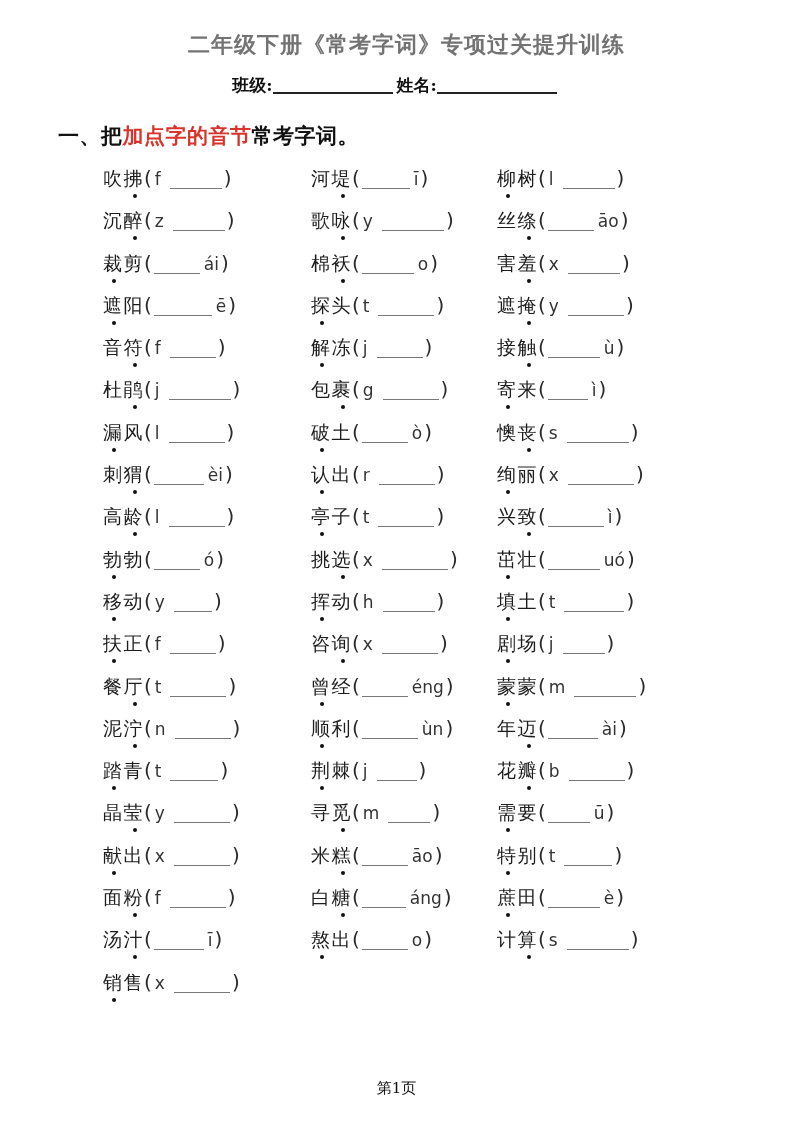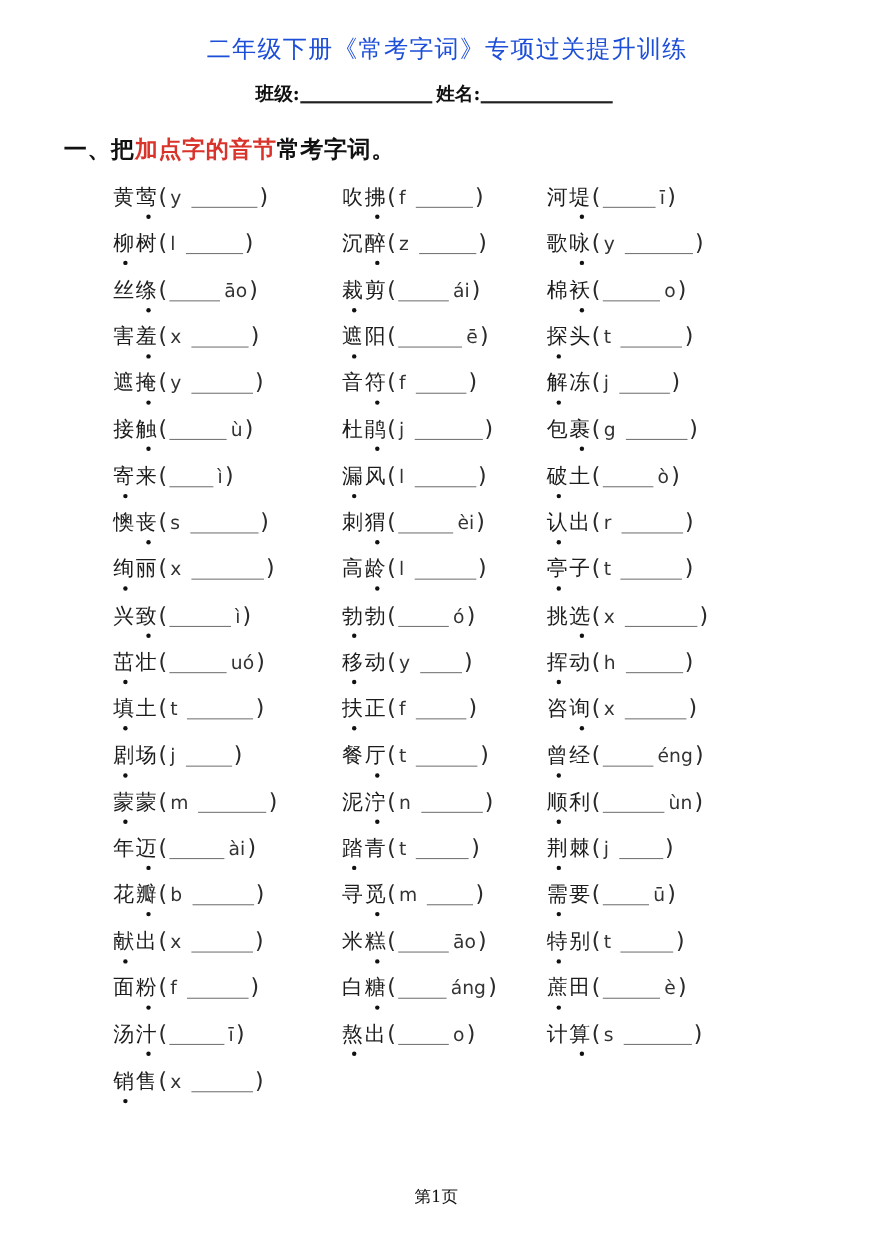--- a/index.html
+++ b/index.html
@@ -8,22 +8,22 @@
     position:relative;
     width:793px; height:1122px;
     background:#ffffff;
     font-family:"DejaVu Serif","Liberation Serif",serif;
     color:#1c1c1c;
     overflow:hidden;
   }
   .title {
     position:absolute; top:30px; left:0; right:0;
     text-align:center;
-    font-size:22px; font-weight:normal; letter-spacing:1px;
-    color:#1d4ed8;
+    font-size:22px; font-weight:bold; letter-spacing:1px;
+    color:#737373;
     margin-left:20px;
   }
   .meta-line {
     position:absolute; top:74px; left:0; right:0;
     text-align:center;
     font-size:17px; font-weight:bold; color:#111;
   }
   .meta-underline {
     display:inline-block; width:120px; height:18px;
     border-bottom:2px solid #222;
@@ -88,21 +88,20 @@
 
   <div class="meta-line">
     <span>班级:</span><span class="meta-underline"></span><span>姓名:</span><span class="meta-underline"></span>
   </div>
 
   <div class="section-heading">
     <span>一、把</span><span class="section-highlight" id="section-highlight" style="color: rgb(217, 52, 43);">加点字的音节</span><span>常考字词。</span>
   </div>
 
   <div class="exercise-grid" id="exercise-grid">
-      <div class="cell"><span class="word"><span class="ch">黄</span><span class="ch dot">莺</span></span><span class="paren">(</span><span class="pre">y</span><span class="blank" style="width: 60px;"></span><span class="paren">)</span></div>
       <div class="cell"><span class="word"><span class="ch">吹</span><span class="ch dot">拂</span></span><span class="paren">(</span><span class="pre">f</span><span class="blank" style="width: 52px;"></span><span class="paren">)</span></div>
       <div class="cell"><span class="word"><span class="ch">河</span><span class="ch dot">堤</span></span><span class="paren">(</span><span class="blank" style="width: 48px;"></span><span class="post">ī</span><span class="paren">)</span></div>
       <div class="cell"><span class="word"><span class="ch dot">柳</span><span class="ch">树</span></span><span class="paren">(</span><span class="pre">l</span><span class="blank" style="width: 52px;"></span><span class="paren">)</span></div>
       <div class="cell"><span class="word"><span class="ch">沉</span><span class="ch dot">醉</span></span><span class="paren">(</span><span class="pre">z</span><span class="blank" style="width: 52px;"></span><span class="paren">)</span></div>
       <div class="cell"><span class="word"><span class="ch">歌</span><span class="ch dot">咏</span></span><span class="paren">(</span><span class="pre">y</span><span class="blank" style="width: 62px;"></span><span class="paren">)</span></div>
       <div class="cell"><span class="word"><span class="ch">丝</span><span class="ch dot">绦</span></span><span class="paren">(</span><span class="blank" style="width: 46px;"></span><span class="post">āo</span><span class="paren">)</span></div>
       <div class="cell"><span class="word"><span class="ch dot">裁</span><span class="ch">剪</span></span><span class="paren">(</span><span class="blank" style="width: 46px;"></span><span class="post">ái</span><span class="paren">)</span></div>
       <div class="cell"><span class="word"><span class="ch">棉</span><span class="ch dot">袄</span></span><span class="paren">(</span><span class="blank" style="width: 52px;"></span><span class="post">o</span><span class="paren">)</span></div>
       <div class="cell"><span class="word"><span class="ch">害</span><span class="ch dot">羞</span></span><span class="paren">(</span><span class="pre">x</span><span class="blank" style="width: 52px;"></span><span class="paren">)</span></div>
       <div class="cell"><span class="word"><span class="ch dot">遮</span><span class="ch">阳</span></span><span class="paren">(</span><span class="blank" style="width: 58px;"></span><span class="post">ē</span><span class="paren">)</span></div>
@@ -134,20 +133,21 @@
       <div class="cell"><span class="word"><span class="ch dot">剧</span><span class="ch">场</span></span><span class="paren">(</span><span class="pre">j</span><span class="blank" style="width: 42px;"></span><span class="paren">)</span></div>
       <div class="cell"><span class="word"><span class="ch">餐</span><span class="ch dot">厅</span></span><span class="paren">(</span><span class="pre">t</span><span class="blank" style="width: 56px;"></span><span class="paren">)</span></div>
       <div class="cell"><span class="word"><span class="ch dot">曾</span><span class="ch">经</span></span><span class="paren">(</span><span class="blank" style="width: 46px;"></span><span class="post">éng</span><span class="paren">)</span></div>
       <div class="cell"><span class="word"><span class="ch dot">蒙</span><span class="ch">蒙</span></span><span class="paren">(</span><span class="pre">m</span><span class="blank" style="width: 62px;"></span><span class="paren">)</span></div>
       <div class="cell"><span class="word"><span class="ch">泥</span><span class="ch dot">泞</span></span><span class="paren">(</span><span class="pre">n</span><span class="blank" style="width: 56px;"></span><span class="paren">)</span></div>
       <div class="cell"><span class="word"><span class="ch dot">顺</span><span class="ch">利</span></span><span class="paren">(</span><span class="blank" style="width: 56px;"></span><span class="post">ùn</span><span class="paren">)</span></div>
       <div class="cell"><span class="word"><span class="ch">年</span><span class="ch dot">迈</span></span><span class="paren">(</span><span class="blank" style="width: 50px;"></span><span class="post">ài</span><span class="paren">)</span></div>
       <div class="cell"><span class="word"><span class="ch dot">踏</span><span class="ch">青</span></span><span class="paren">(</span><span class="pre">t</span><span class="blank" style="width: 48px;"></span><span class="paren">)</span></div>
       <div class="cell"><span class="word"><span class="ch dot">荆</span><span class="ch">棘</span></span><span class="paren">(</span><span class="pre">j</span><span class="blank" style="width: 40px;"></span><span class="paren">)</span></div>
       <div class="cell"><span class="word"><span class="ch">花</span><span class="ch dot">瓣</span></span><span class="paren">(</span><span class="pre">b</span><span class="blank" style="width: 56px;"></span><span class="paren">)</span></div>
+      <div class="cell"><span class="word"><span class="ch">晶</span><span class="ch dot">莹</span></span><span class="paren">(</span><span class="pre">y</span><span class="blank" style="width: 56px;"></span><span class="paren">)</span></div>
       <div class="cell"><span class="word"><span class="ch">寻</span><span class="ch dot">觅</span></span><span class="paren">(</span><span class="pre">m</span><span class="blank" style="width: 42px;"></span><span class="paren">)</span></div>
       <div class="cell"><span class="word"><span class="ch dot">需</span><span class="ch">要</span></span><span class="paren">(</span><span class="blank" style="width: 42px;"></span><span class="post">ū</span><span class="paren">)</span></div>
       <div class="cell"><span class="word"><span class="ch dot">献</span><span class="ch">出</span></span><span class="paren">(</span><span class="pre">x</span><span class="blank" style="width: 56px;"></span><span class="paren">)</span></div>
       <div class="cell"><span class="word"><span class="ch">米</span><span class="ch dot">糕</span></span><span class="paren">(</span><span class="blank" style="width: 46px;"></span><span class="post">āo</span><span class="paren">)</span></div>
       <div class="cell"><span class="word"><span class="ch dot">特</span><span class="ch">别</span></span><span class="paren">(</span><span class="pre">t</span><span class="blank" style="width: 48px;"></span><span class="paren">)</span></div>
       <div class="cell"><span class="word"><span class="ch">面</span><span class="ch dot">粉</span></span><span class="paren">(</span><span class="pre">f</span><span class="blank" style="width: 56px;"></span><span class="paren">)</span></div>
       <div class="cell"><span class="word"><span class="ch">白</span><span class="ch dot">糖</span></span><span class="paren">(</span><span class="blank" style="width: 44px;"></span><span class="post">áng</span><span class="paren">)</span></div>
       <div class="cell"><span class="word"><span class="ch dot">蔗</span><span class="ch">田</span></span><span class="paren">(</span><span class="blank" style="width: 52px;"></span><span class="post">è</span><span class="paren">)</span></div>
       <div class="cell"><span class="word"><span class="ch">汤</span><span class="ch dot">汁</span></span><span class="paren">(</span><span class="blank" style="width: 50px;"></span><span class="post">ī</span><span class="paren">)</span></div>
       <div class="cell"><span class="word"><span class="ch dot">熬</span><span class="ch">出</span></span><span class="paren">(</span><span class="blank" style="width: 46px;"></span><span class="post">o</span><span class="paren">)</span></div>

